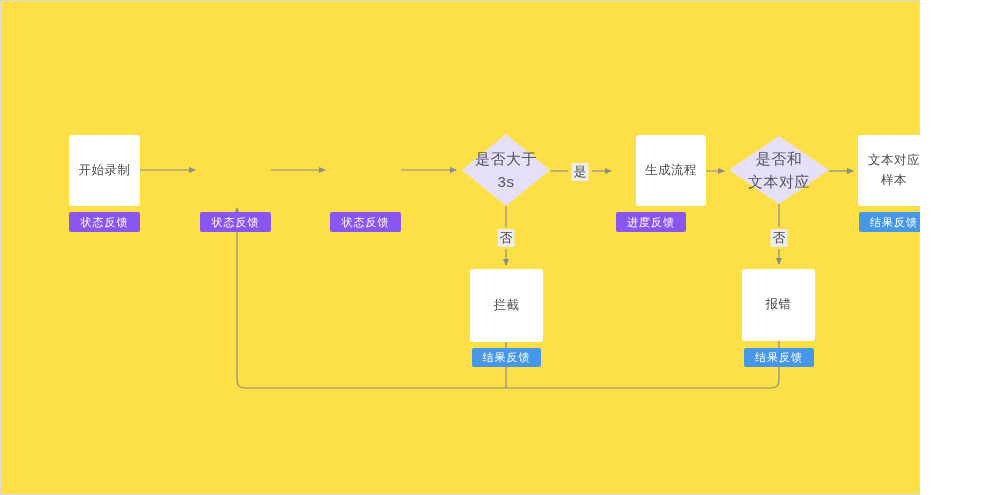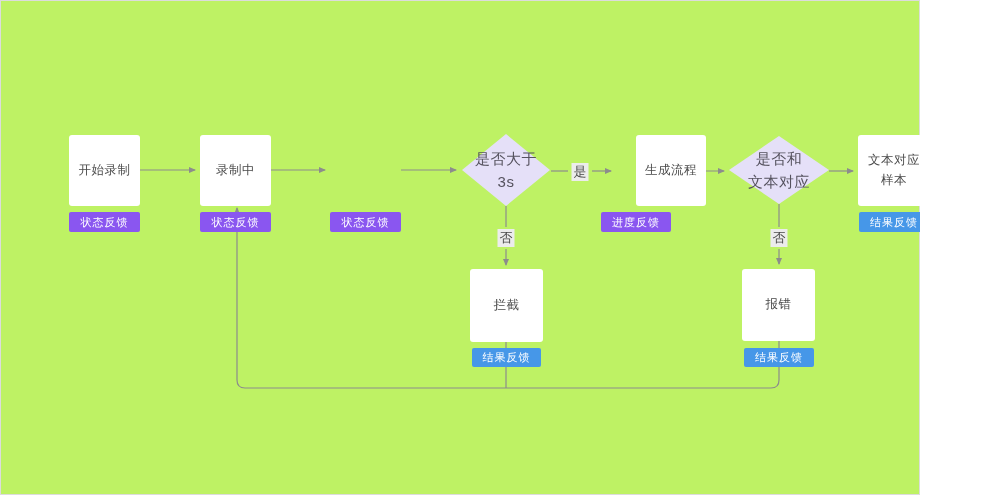--- a/index.html
+++ b/index.html
@@ -2,21 +2,21 @@
 <html><head>
 <meta charset="utf-8">
 <style>
   html, body { margin: 0; padding: 0; }
   body { font-family: "Liberation Sans", "DejaVu Sans", sans-serif; }
 
   .canvas {
     position: relative;
     width: 920px;
     height: 495px;
-    background: #bef264;
+    background: #fde047;
     box-shadow: inset 0 0 0 1px #dcdcdc;
     overflow: hidden;
   }
 
   .wires {
     position: absolute;
     left: 0; top: 0;
     width: 1000px; height: 495px;
     z-index: 1;
   }
@@ -82,21 +82,21 @@
   .n-complete  { left: 858px; top: 135px; width: 72px; height: 71px; }
   .n-intercept { left: 470px; top: 269px; width: 73px; height: 73px; }
   .n-error     { left: 742px; top: 269px; width: 73px; height: 72px; }
 
   .g-check-duration { left: 506px; top: 170px; }
   .g-check-text     { left: 779px; top: 170px; }
 
   .bd-start     { left:  69px; top: 212px; width: 71px; }
   .bd-recording { left: 200px; top: 212px; width: 71px; }
   .bd-end       { left: 330px; top: 212px; width: 71px; }
-  .bd-generate  { left: 601px; top: 212px; width: 70px; }
+  .bd-generate  { left: 616px; top: 212px; width: 70px; }
   .bd-complete  { left: 859px; top: 212px; width: 70px; }
   .bd-intercept { left: 472px; top: 348px; width: 69px; height: 19px; }
   .bd-error     { left: 744px; top: 348px; width: 70px; height: 19px; }
 
   .el-yes { left: 580px; top: 172px; }
   .el-no1 { left: 506px; top: 238px; }
   .el-no2 { left: 779px; top: 238px; }
 </style>
 </head>
 <body>
@@ -127,21 +127,20 @@
 
       <path d="M779,341 V380 Q779,388 771,388 H245 Q237,388 237,380 V208" marker-end="url(#arr)"></path>
       <path d="M506,342 V388"></path>
     </g>
 
     <polygon points="506,134 550,170 506,206 462,170" fill="#e5e0f8"></polygon>
     <polygon points="779,136 829,170 779,204 729,170" fill="#e5e0f8"></polygon>
   </svg>
 
   <div class="node n-start">开始录制</div>
-  <div class="node n-recording">录制中</div>
   <div class="node n-generate">生成流程</div>
   <div class="node n-complete">文本对应
 样本</div>
   <div class="node n-intercept">拦截</div>
   <div class="node n-error">报错</div>
 
   <div class="diamond-label g-check-duration">是否大于
 3s</div>
   <div class="diamond-label g-check-text">是否和
 文本对应</div>

